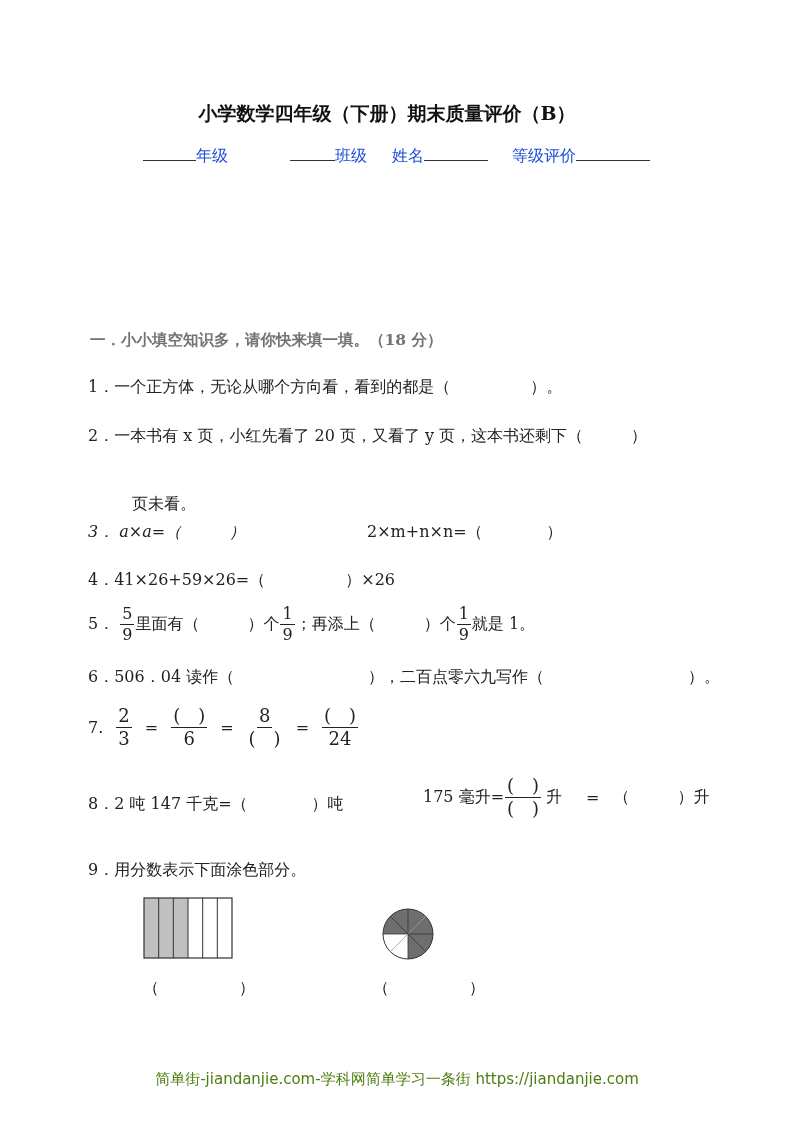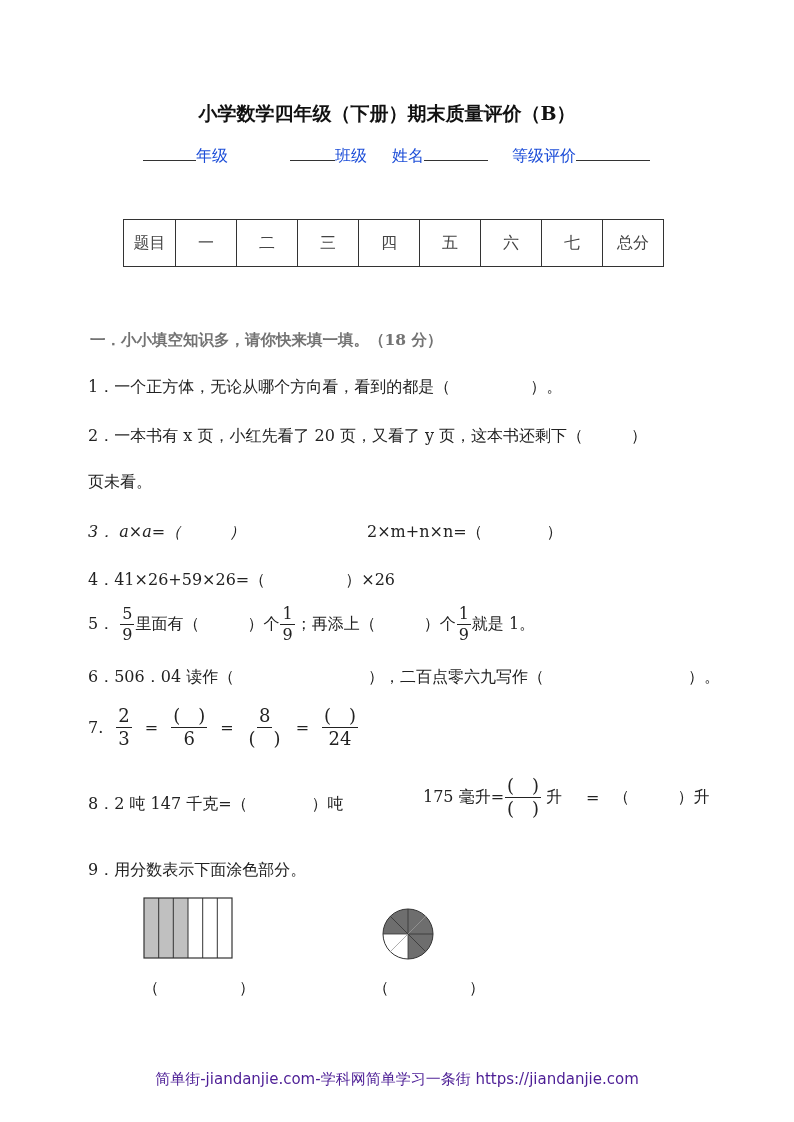--- a/index.html
+++ b/index.html
@@ -11,21 +11,21 @@
   .blank { display:inline-block; border-bottom:1px solid #333; height:16px; vertical-align:baseline; }
   table.score { position:absolute; left:123px; top:219px; border-collapse:collapse; }
   table.score td { border:1px solid #333; width:60px; height:46px; text-align:center; font-size:16px; color:#444; padding:0; }
   table.score td.first { width:51px; }
   .section { left:90px; top:330px; font-size:15.5px; font-weight:bold; color:#737373; }
   .q { left:88px; font-size:16px; color:#222; }
   .frac { display:inline-flex; flex-direction:column; align-items:center; vertical-align:middle; line-height:1; font-size:16px; margin:0 1px; }
   .frac .num { padding:0 2px 2px; border-bottom:1px solid #222; }
   .frac .den { padding:2px 2px 0; }
   .frac.big { font-size:18px; }
-  .footer { left:0; width:794px; top:1070px; text-align:center; font-size:15px; color:#4c1d95;
+  .footer { left:0; width:794px; top:1070px; text-align:center; font-size:15px; color:#4d7c0f;
             font-family:"DejaVu Sans", "Liberation Sans", sans-serif; }
 </style>
 </head>
 <body>
 
 <div class="abs title">小学数学四年级（下册）期末质量评价（B）</div>
 
 <div class="abs info" style="left:143px;">
   <span class="blank" style="width:53px;"></span><span>年级</span>
 </div>
@@ -34,39 +34,28 @@
 </div>
 <div class="abs info" style="left:392px;">
   <span>姓名</span><span class="blank" style="width:64px;"></span>
 </div>
 <div class="abs info" style="left:512px;">
   <span>等级评价</span><span class="blank" style="width:74px;"></span>
 </div>
 
 <table class="score">
   <tbody>
-      <tr>
-    <td class="first">题目</td>
-    <td>一</td>
-    <td>二</td>
-    <td>三</td>
-    <td>四</td>
-    <td>五</td>
-    <td>六</td>
-    <td>七</td>
-    <td>总分</td>
-  </tr>
 </tbody>
   </table>
 
 <div class="abs section">一．小小填空知识多，请你快来填一填。（18 分）</div>
 
 <div class="abs q" style="top:377px;">1．一个正方体，无论从哪个方向看，看到的都是（　　　　　）。</div>
 <div class="abs q" style="top:426px;">2．一本书有 x 页，小红先看了 20 页，又看了 y 页，这本书还剩下（　　　）</div>
-<div class="abs q" style="top:472px;">页未看。</div>
+<div class="abs q" style="top:494px;margin-left:44px;">页未看。</div>
 <div class="abs q" style="top:522px;font-style:italic;">3． a×a=（　　　）</div>
 <div class="abs q" style="left:339px; top:522px;margin-left:28px;">2×m+n×n=（　　　　）</div>
 <div class="abs q" style="top:570px;">4．41×26+59×26=（　　　　　）×26</div>
 
 <div class="abs q" style="top:606px;">
   <span>5．</span>
   <span class="frac">
       <span class="num">5</span>
       <span class="den">9</span>
     </span><span>里面有（　　　）个</span><span class="frac">

